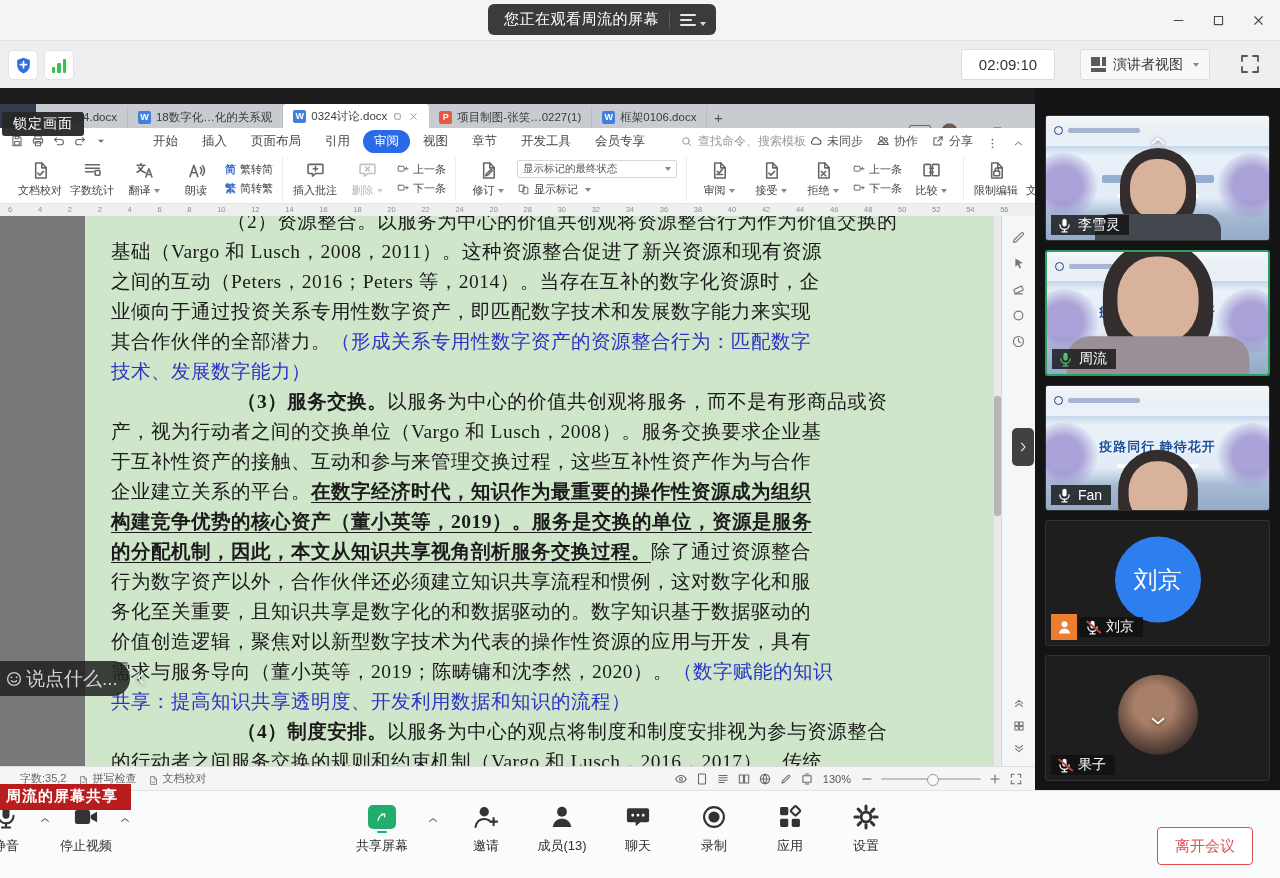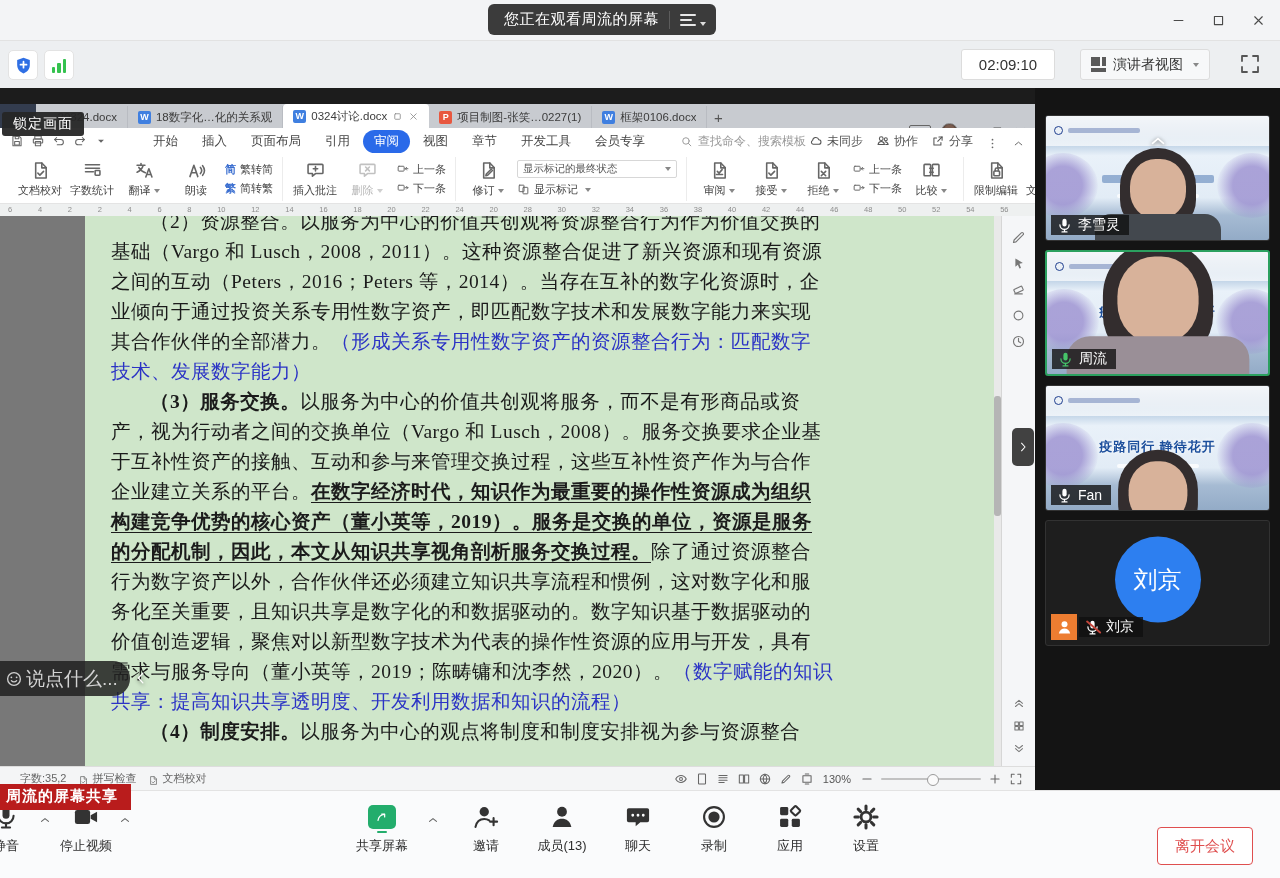--- a/index.html
+++ b/index.html
@@ -90,21 +90,21 @@
 
   
   .wps-ruler{position:absolute;left:0;top:116px;width:1035px;height:12px;background:#eef0f0;border-bottom:1px solid #dcdcdc;overflow:hidden;}
   .ruler-nums{display:flex;justify-content:space-between;padding:0 26px 0 8px;font-size:7.5px;color:#8d8d8d;line-height:12px;}
 
   
   .wps-docarea{position:absolute;left:0;top:128px;width:1035px;height:550px;background:#787878;overflow:hidden;}
   .page{position:absolute;left:85px;top:0;width:915px;height:560px;background:#cfe6ca;box-sizing:border-box;padding:0 26px;overflow:hidden;}
   .lines{margin-top:-9px;}
   .dline{height:30px;line-height:30px;font-family:"Liberation Serif","DejaVu Serif",serif;font-size:19.5px;color:#1b1b1b;white-space:nowrap;letter-spacing:.5px;}
-  .dline.ind{text-indent:2em;}
+  .dline.ind{text-indent:2em;text-align:center;}
   .dline .b{font-weight:bold;}
   .dline .bu{font-weight:bold;text-decoration:underline;text-underline-offset:4px;}
   .dline .blue{color:#2b33c5;}
   .right-strip{position:absolute;right:0;top:0;width:33px;height:550px;background:#f5f6f8;border-left:1px solid #d6d6d6;}
   .strip-icons{display:flex;flex-direction:column;align-items:center;gap:11px;padding-top:14px;}
   .strip-icons .ic{width:15px;height:15px;color:#777;}
   .strip-bottom{position:absolute;bottom:10px;left:0;width:33px;display:flex;flex-direction:column;align-items:center;gap:9px;}
   .strip-bottom .ic{width:14px;height:14px;color:#777;}
   .scroll-track{position:absolute;left:-8px;top:0;width:7px;height:550px;background:#e9e9e9;}
   .scroll-thumb{position:absolute;left:0;top:180px;width:7px;height:120px;background:#b5b5b5;border-radius:3px;}
@@ -692,20 +692,21 @@
               <div class="dline"><span class="n">于互补性资产的接触、互动和参与来管理交换过程，这些互补性资产作为与合作</span></div>
               <div class="dline"><span class="n">企业建立关系的平台。</span><span class="bu">在数字经济时代，知识作为最重要的操作性资源成为组织</span></div>
               <div class="dline"><span class="bu">构建竞争优势的核心资产（董小英等，2019）。服务是交换的单位，资源是服务</span></div>
               <div class="dline"><span class="bu">的分配机制，因此，本文从知识共享视角剖析服务交换过程。</span><span class="n">除了通过资源整合</span></div>
               <div class="dline"><span class="n">行为数字资产以外，合作伙伴还必须建立知识共享流程和惯例，这对数字化和服</span></div>
               <div class="dline"><span class="n">务化至关重要，且知识共享是数字化的和数据驱动的。数字知识基于数据驱动的</span></div>
               <div class="dline"><span class="n">价值创造逻辑，聚焦对以新型数字技术为代表的操作性资源的应用与开发，具有</span></div>
               <div class="dline"><span class="n">需求与服务导向（董小英等，2019；陈畴镛和沈李然，2020）。</span><span class="blue">（数字赋能的知识</span></div>
               <div class="dline"><span class="blue">共享：提高知识共享透明度、开发利用数据和知识的流程）</span></div>
               <div class="dline ind"><span class="b">（4）制度安排。</span><span class="n">以服务为中心的观点将制度和制度安排视为参与资源整合</span></div>
+              <div class="dline"><span class="n">的行动者之间服务交换的规则和约束机制（Vargo 和 Lusch，2016，2017）。传统</span></div>
             </div>
         </div>
         <div class="right-strip">
           <div class="scroll-track">
               <div class="scroll-thumb"></div>
             </div>
           <div class="strip-icons" id="strip-icons">
               <span class="ic">
                 <svg viewBox="0 0 24 24" fill="none" stroke="currentColor" stroke-width="1.8" stroke-linecap="round" stroke-linejoin="round">
                   <path d="M4 20l1-4L16.5 4.5a1.8 1.8 0 0 1 2.6 0l.4.4a1.8 1.8 0 0 1 0 2.6L8 19z"></path>
@@ -956,20 +957,40 @@
                   <svg viewBox="0 0 24 24" fill="none" stroke="currentColor" stroke-width="1.8" stroke-linecap="round" stroke-linejoin="round">
                     <rect x="9" y="2.5" width="6" height="11" rx="3" fill="currentColor" stroke="none"></rect>
                     <path d="M5.5 11a6.5 6.5 0 0 0 13 0"></path>
                     <path d="M12 17.5V21M8.5 21h7"></path>
                   </svg>
                 </span>
      <span class="pname">刘京</span>
    </div>
             </div>
     </div>
+          <div class="tile dark-tile">
+    <div class="avatar-photo"></div>
+    <span class="tile-overlay-chev ov-down ic">
+              <svg viewBox="0 0 24 24" fill="none" stroke="currentColor" stroke-width="1.8" stroke-linecap="round" stroke-linejoin="round">
+                <path d="M6 9.5l6 5 6-5"></path>
+              </svg>
+            </span>
+            <div class="chips">
+              <div class="name-chip">
+     <span class="mic muted ic">
+                  <svg viewBox="0 0 24 24" fill="none" stroke="currentColor" stroke-width="1.8" stroke-linecap="round" stroke-linejoin="round">
+                    <rect x="9" y="2.5" width="6" height="11" rx="3" fill="currentColor" stroke="none"></rect>
+                    <path d="M5.5 11a6.5 6.5 0 0 0 13 0"></path>
+                    <path d="M12 17.5V21M8.5 21h7"></path>
+                  </svg>
+                </span>
+     <span class="pname">果子</span>
+   </div>
+            </div>
+  </div>
         </div>
     </aside>
 
     <button class="panel-toggle">
       <span class="ic">
           <svg viewBox="0 0 24 24" fill="none" stroke="currentColor" stroke-width="1.8" stroke-linecap="round" stroke-linejoin="round">
             <path d="M9.5 5.5l6 6.5-6 6.5"></path>
           </svg>
         </span>
     </button>

